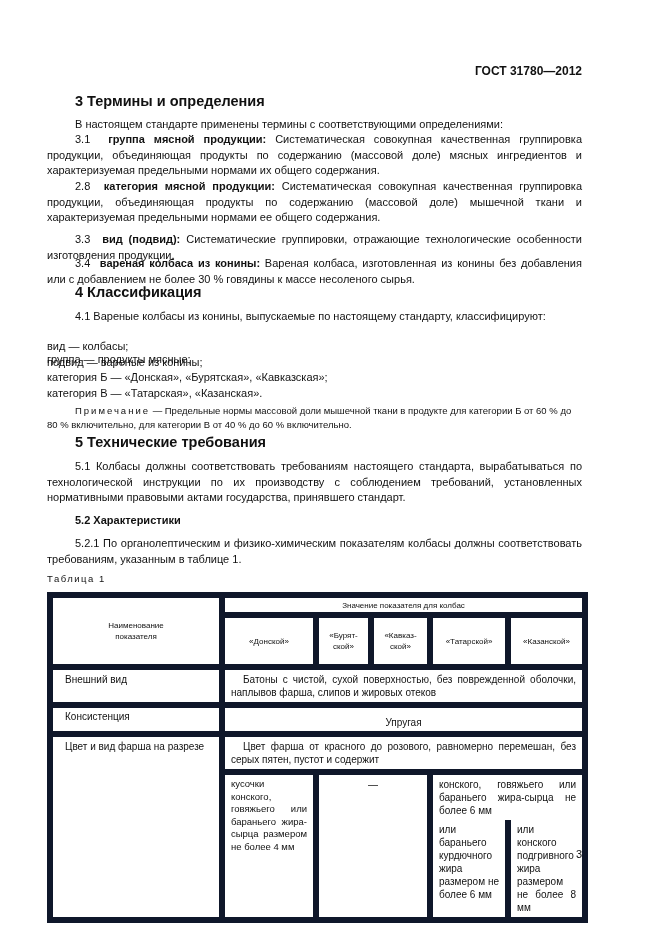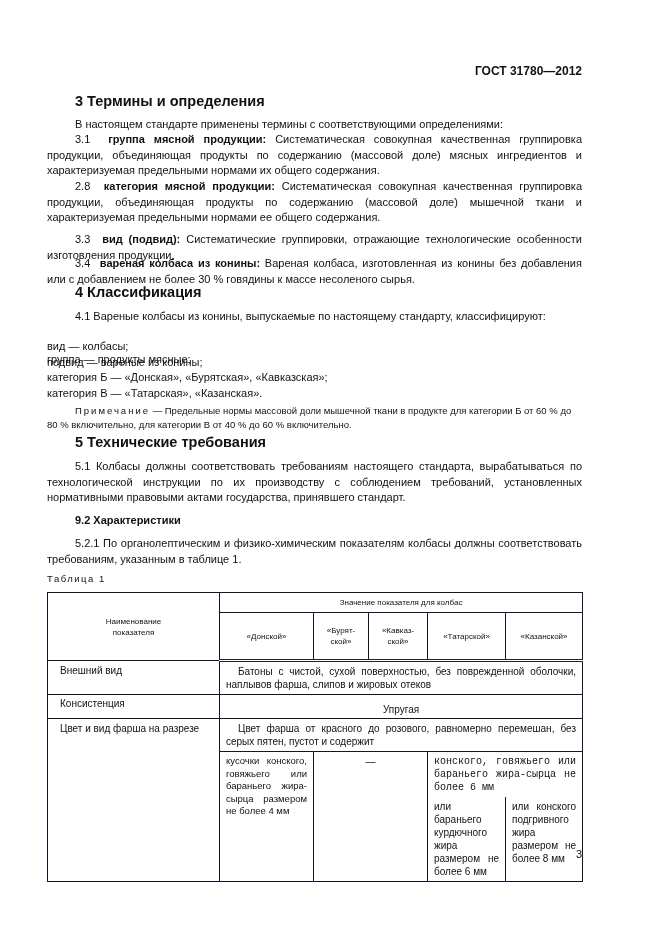--- a/index.html
+++ b/index.html
@@ -9,21 +9,21 @@
   .h2{font-size:14.5px;font-weight:bold;left:75px;}
   .p{font-size:11px;line-height:15.5px;left:47px;width:535px;text-align:justify;}
   .ind{text-indent:28px;}
   .p b{font-weight:bold;}
   .list{font-size:11px;line-height:15.5px;left:47px;width:535px;}
   .note{font-size:9.5px;line-height:13.5px;left:47px;width:535px;}
   .spaced{letter-spacing:2px;}
   .h3{font-size:11px;font-weight:bold;left:75px;}
   .cap{font-size:9.5px;left:47px;letter-spacing:1.5px;}
   table{border-collapse:collapse;position:absolute;left:47px;top:592px;width:535px;table-layout:fixed;font-family:"Liberation Sans",sans-serif;}
-  td{border:1px solid #0f172a;vertical-align:top;padding:0;}
+  td{border:6px solid #0f172a;vertical-align:top;padding:0;}
   .th{font-size:8px;text-align:center;vertical-align:middle;line-height:11px;}
   .cell{font-size:10px;line-height:13px;padding:3px 6px 3px 6px;}
   .name{padding-left:12px;font-size:10px;}
   .center{text-align:center;}
   .just{text-align:justify;}
   .dbl td{border-bottom:3px double #222;}
   .pg{right:79px;top:848px;font-size:11px;}
 </style>
 </head>
 <body>
@@ -41,21 +41,21 @@
 <div class="abs list" style="top:309px;padding-left:28px;width:507px;">4.1  Вареные колбасы из конины, выпускаемые по настоящему стандарту, классифицируют:</div>
 <div class="abs list" style="top:304px;margin-top:48px;">группа — продукты мясные;</div>
 <div class="abs list" style="top:339px;">вид — колбасы;</div>
 <div class="abs list" style="top:355px;">подвид — вареные из конины;</div>
 <div class="abs list" style="top:370px;">категория Б — «Донская», «Бурятская», «Кавказская»;</div>
 <div class="abs list" style="top:386px;">категория В — «Татарская», «Казанская».</div>
 <div class="abs note ind" style="top:404px;"><span class="spaced">Примечание</span><span> — Предельные нормы массовой доли мышечной ткани в продукте для категории Б от 60 % до 80 % включительно, для категории В от 40 % до 60 % включительно.</span></div>
 
 <div class="abs h2" style="top:434px;">5  Технические требования</div>
 <div class="abs p ind" style="top:459px;">5.1 Колбасы должны соответствовать требованиям настоящего стандарта, вырабатываться по технологической инструкции по их производству с соблюдением требований, установленных нормативными правовыми актами государства, принявшего стандарт.</div>
-<div class="abs h3" style="top:514px;">9.2  Характеристики</div>
+<div class="abs h3" style="top:514px;">5.2  Характеристики</div>
 <div class="abs p ind" style="top:536px;">5.2.1  По органолептическим и физико-химическим показателям колбасы должны соответствовать требованиям, указанным в таблице 1.</div>
 
 <div class="abs cap" style="top:573px;">Таблица 1</div>
 
 <table>
   <colgroup>
     <col style="width:172px">
       <col style="width:94px">
       <col style="width:55px">
       <col style="width:59px">
@@ -83,21 +83,21 @@
     <td class="cell name" style="padding-top:2px;padding-bottom:2px;">Консистенция</td>
     <td colspan="6" class="cell center" style="padding-top:8px;padding-bottom:2px;">Упругая</td>
   </tr>
   <tr style="height:32px;">
     <td rowspan="3" class="cell name">Цвет и вид фарша на разрезе</td>
     <td colspan="6" class="cell just" style="text-indent:12px;">Цвет фарша от красного до розового, равномерно перемешан, без серых пятен, пустот и содержит</td>
   </tr>
   <tr style="height:44px;">
     <td rowspan="2" class="cell just" style="font-size:9.5px;line-height:12.5px;">кусочки конского, говяжьего или бараньего жира-сырца размером не более 4 мм</td>
     <td rowspan="2" colspan="2" class="cell center">—</td>
-    <td colspan="3" class="cell just" style="border-bottom:none;font-family:Liberation Mono, monospace;">конского, говяжьего или бараньего жира-сырца не более 6 мм</td>
+    <td colspan="3" class="cell just" style="border-bottom:none;">конского, говяжьего или бараньего жира-сырца не более 6 мм</td>
   </tr>
   <tr style="height:66px;">
     <td colspan="2" class="cell just" style="border-top:none;">или бараньего курдючного жира размером не более 6 мм</td>
     <td class="cell just" style="border-top:none;">или конского подгривного жира размером не более 8 мм</td>
   </tr>
 </tbody>
   </table>
 
 <div class="abs pg">3</div>
 

